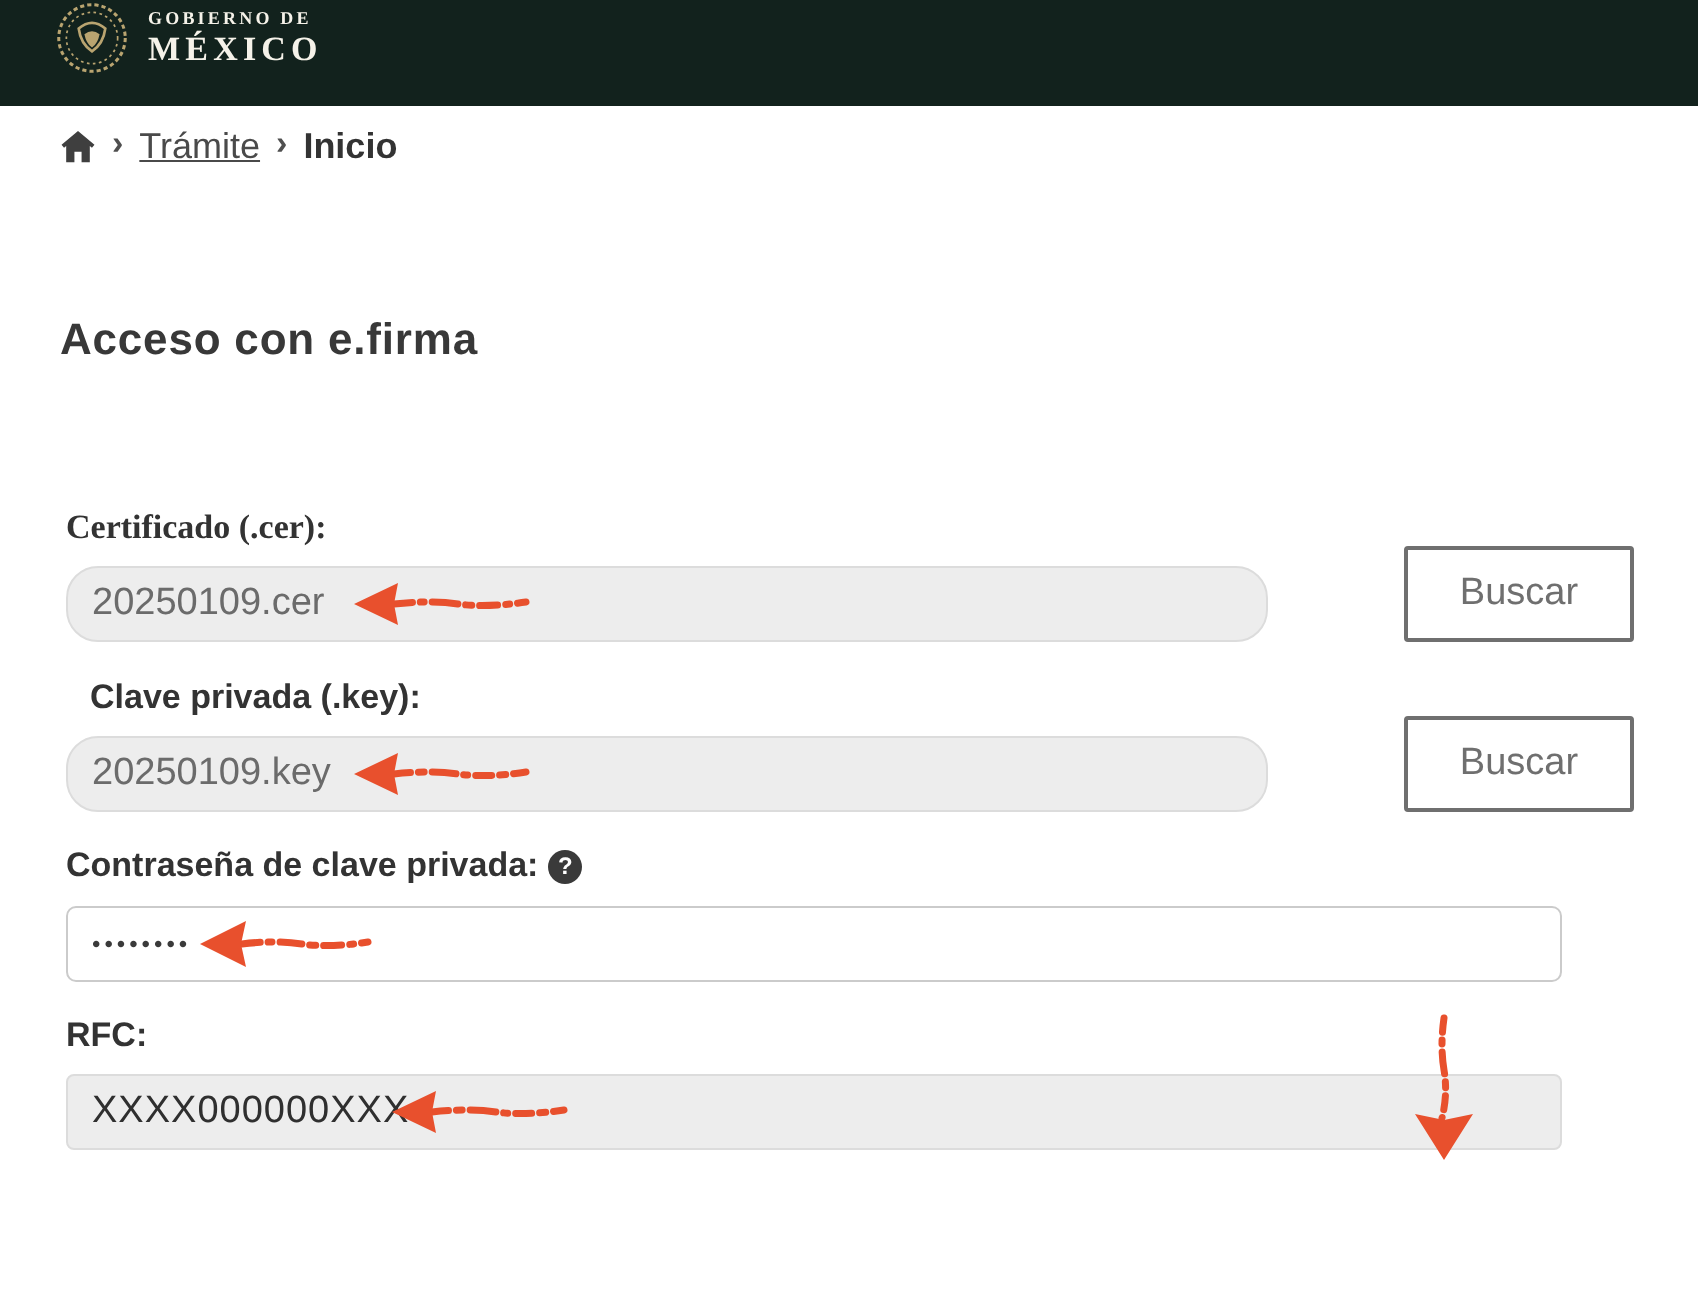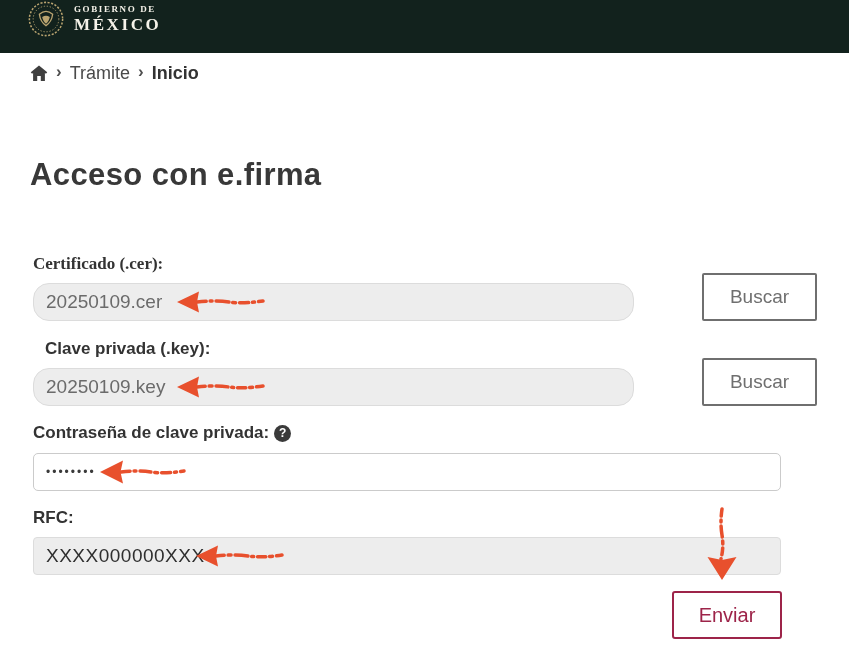--- a/index.html
+++ b/index.html
@@ -19,27 +19,27 @@
   .brand-line2 { font-size:17px; font-weight:bold; letter-spacing:2.6px; margin-top:1px; }
 
   
   .breadcrumb {
     position:absolute; top:61px; left:30px; height:24px;
     display:flex; align-items:center; gap:8px;
     font-size:18px; color:#4a4a4a;
   }
   .crumb-home { display:flex; align-items:center; cursor:pointer; }
   .crumb-sep { color:#4f4f4f; font-weight:bold; font-size:17px; padding-bottom:2px; }
-  .crumb-link { color:#4a4a4a; cursor:pointer; }
+  .crumb-link { color:#4a4a4a; cursor:pointer;text-decoration:underline; }
   .crumb-current { color:#333333; font-weight:bold; }
 
   
   .page-title {
     position:absolute; top:157px; left:30px;
-    font-size:31px; font-weight:bold; color:#383838; letter-spacing:0.4px;
+    font-size:22px; font-weight:bold; color:#383838; letter-spacing:0.4px;
   }
 
   
   .field-label {
     position:absolute; left:33px;
     font-size:17px; font-weight:bold; color:#333333;
     display:flex; align-items:center; gap:5px;
   }
   .lbl-cer { top:254px;font-family:Liberation Serif, serif; }
   .lbl-key { top:339px;margin-left:12px; }
@@ -139,21 +139,20 @@
     <span>Contraseña de clave privada:</span>
     <span class="help-badge">?</span>
   </div>
   <input class="txt white-input" type="text" value="••••••••" style="">
 
   <div class="field-label lbl-rfc">
     <span>RFC:</span>
   </div>
   <input class="txt rfc-input" type="text" readonly="" value="XXXX000000XXX" style="">
 
-  <button class="enviar-btn">Enviar</button>
 
   <svg class="arrows" viewBox="0 0 849 655">
     <g stroke="#E8502D" fill="#E8502D">
       <path d="M197 302 q18 -2 32 0 t34 -1" fill="none" stroke-width="3.5" stroke-linecap="round" stroke-dasharray="9 4 2 4 13 4 3 4"></path>
       <polygon points="177,302 199,291.5 197,302 199,312.5" stroke="none"></polygon>
     </g>
     <g stroke="#E8502D" fill="#E8502D">
       <path d="M197 387 q18 -2 32 0 t34 -1" fill="none" stroke-width="3.5" stroke-linecap="round" stroke-dasharray="8 4 3 4 12 4 2 4"></path>
       <polygon points="177,387 199,376.5 197,387 199,397.5" stroke="none"></polygon>
     </g>

